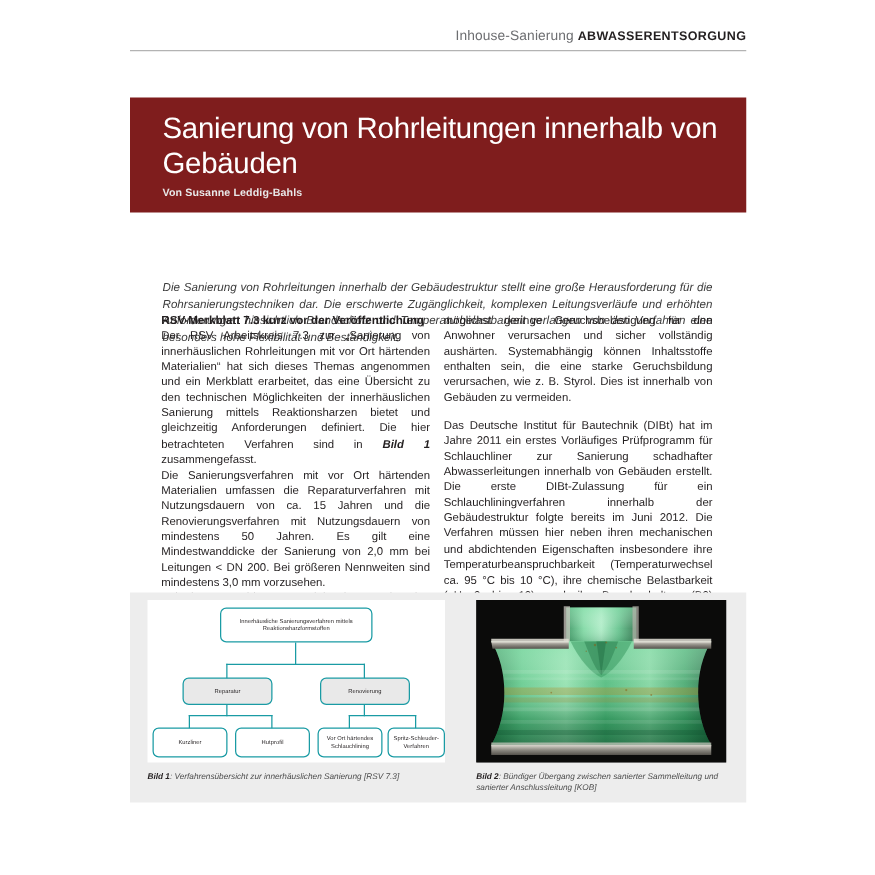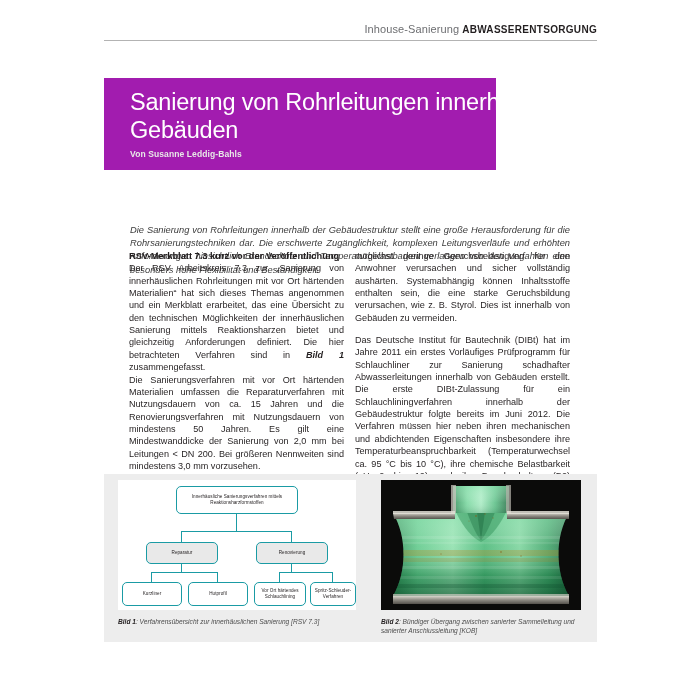--- a/index.html
+++ b/index.html
@@ -23,22 +23,22 @@
   .header-text{
     position:absolute;right:103px;top:23px;
     font-size:10.5px;letter-spacing:.1px;white-space:nowrap;
     text-align:right;
   }
   .header-kicker{color:#6d6e71;font-size:11px;}
   .header-rubric{color:#231f20;font-weight:bold;font-size:10px;letter-spacing:.3px;}
 
   
   .title-band{
-    position:absolute;left:104px;top:78px;width:392px;height:92px;
-    background:#a21caf;
+    position:absolute;left:104px;top:78px;width:493px;height:92px;
+    background:#7f1d1d;
   }
   .title-band h1{
     margin:0;position:absolute;left:26px;top:10px;width:450px;
     color:#ffffff;font-weight:normal;font-size:23.5px;line-height:28px;
     letter-spacing:-.2px;
   }
   .title-band .byline{
     position:absolute;left:26px;top:71px;
     color:#e8e8e8;font-size:8.5px;font-weight:bold;letter-spacing:.1px;
   }

